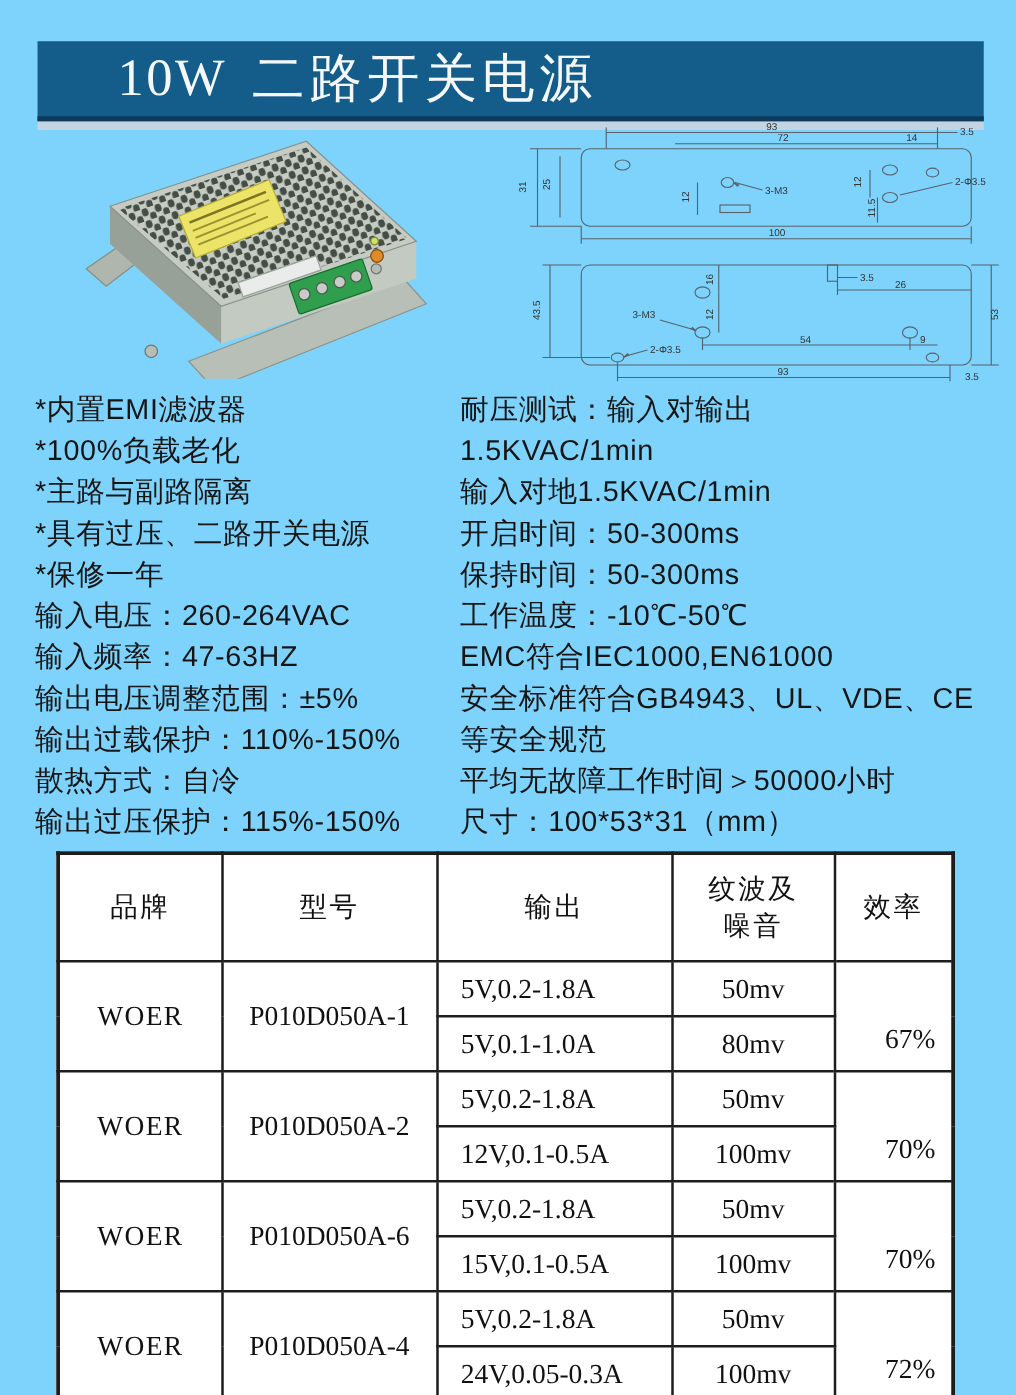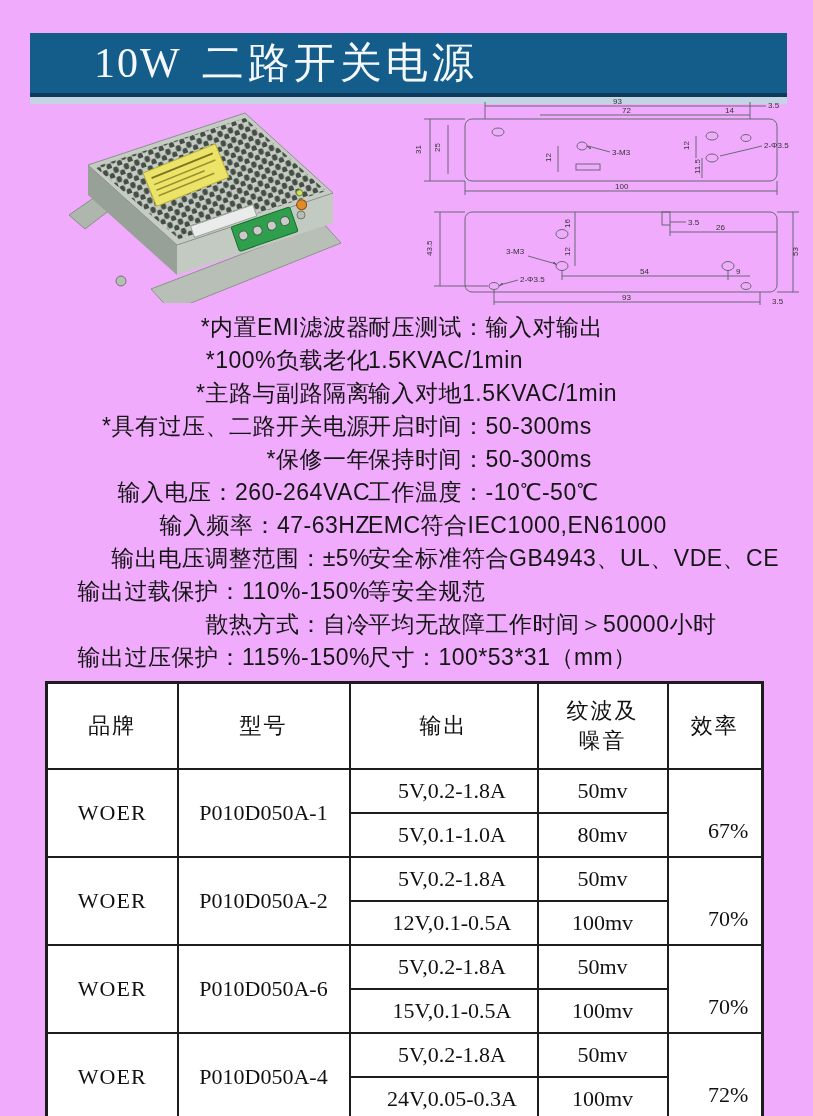--- a/index.html
+++ b/index.html
@@ -1,50 +1,50 @@
 <!DOCTYPE html>
 <html><head>
 <meta charset="utf-8">
 <style>
   html,body{margin:0;padding:0;background:#ffffff;}
-  .page{position:relative;width:813px;height:1116px;background:#f0abfc;overflow:hidden;
+  .page{position:relative;width:813px;height:1116px;background:#7dd3fc;overflow:hidden;
         font-family:"Liberation Sans",sans-serif;color:#1c1c1c;}
 
   
   .banner{position:absolute;left:30px;top:33px;width:757px;height:60px;
           background:#145d8b;border-bottom:4px solid #0d3a5c;
           display:flex;align-items:center;box-shadow:0 7px 0 #c3d4e2;}
   .banner .watt{font-family:"Liberation Serif",serif;color:#f5f8fa;font-size:42px;
                 margin-left:64px;letter-spacing:2px;}
   .banner .ttl{font-family:"Liberation Serif",serif;color:#f5f8fa;font-size:42px;
                margin-left:20px;letter-spacing:4px;font-weight:500;}
 
   
   .photo{position:absolute;left:55px;top:103px;width:290px;height:200px;}
   .drawing{position:absolute;left:410px;top:94px;width:400px;height:212px;}
   .drawing text{font-size:8px;fill:#333;}
   .drawing line,.drawing rect.frame,.drawing ellipse,.drawing path{stroke:#5a6168;fill:none;stroke-width:0.9;}
 
   
   .specs{position:absolute;top:311px;font-size:23px;line-height:33px;letter-spacing:0.5px;color:#151515;}
-  .specs-left{left:28px;width:342px;text-align:right;}
+  .specs-left{left:28px;width:342px;}
   .specs-right{left:368px;width:445px;}
   .spec-line{white-space:nowrap;height:33px;}
 
   
   table.spec{position:absolute;left:45px;top:681px;border-collapse:collapse;
              table-layout:fixed;width:716px;background:#fff;
              font-family:"Liberation Serif",serif;font-size:22px;color:#111;}
   table.spec,table.spec th,table.spec td{border:2px solid #1d1d1d;}
   table.spec{border-width:3px;}
   th.c-head{font-weight:normal;height:82px;white-space:pre-line;line-height:30px;
             font-family:"Liberation Sans",sans-serif;font-size:22px;letter-spacing:2px;}
   td{height:40px;text-align:center;vertical-align:middle;}
   td.c-brand{letter-spacing:1px;}
-  td.c-out{text-align:center;padding-left:18px;}
+  td.c-out{text-align:left;padding-left:18px;}
   td.c-eff{text-align:center;vertical-align:bottom;padding-bottom:12px;padding-left:28px;}
   col.w1{width:131px}col.w2{width:172px}col.w3{width:188px}col.w4{width:130px}col.w5{width:95px}
 </style>
 </head>
 <body>
 
 <div class="page">
 
   <header class="banner">
     <span class="watt">10W</span>

